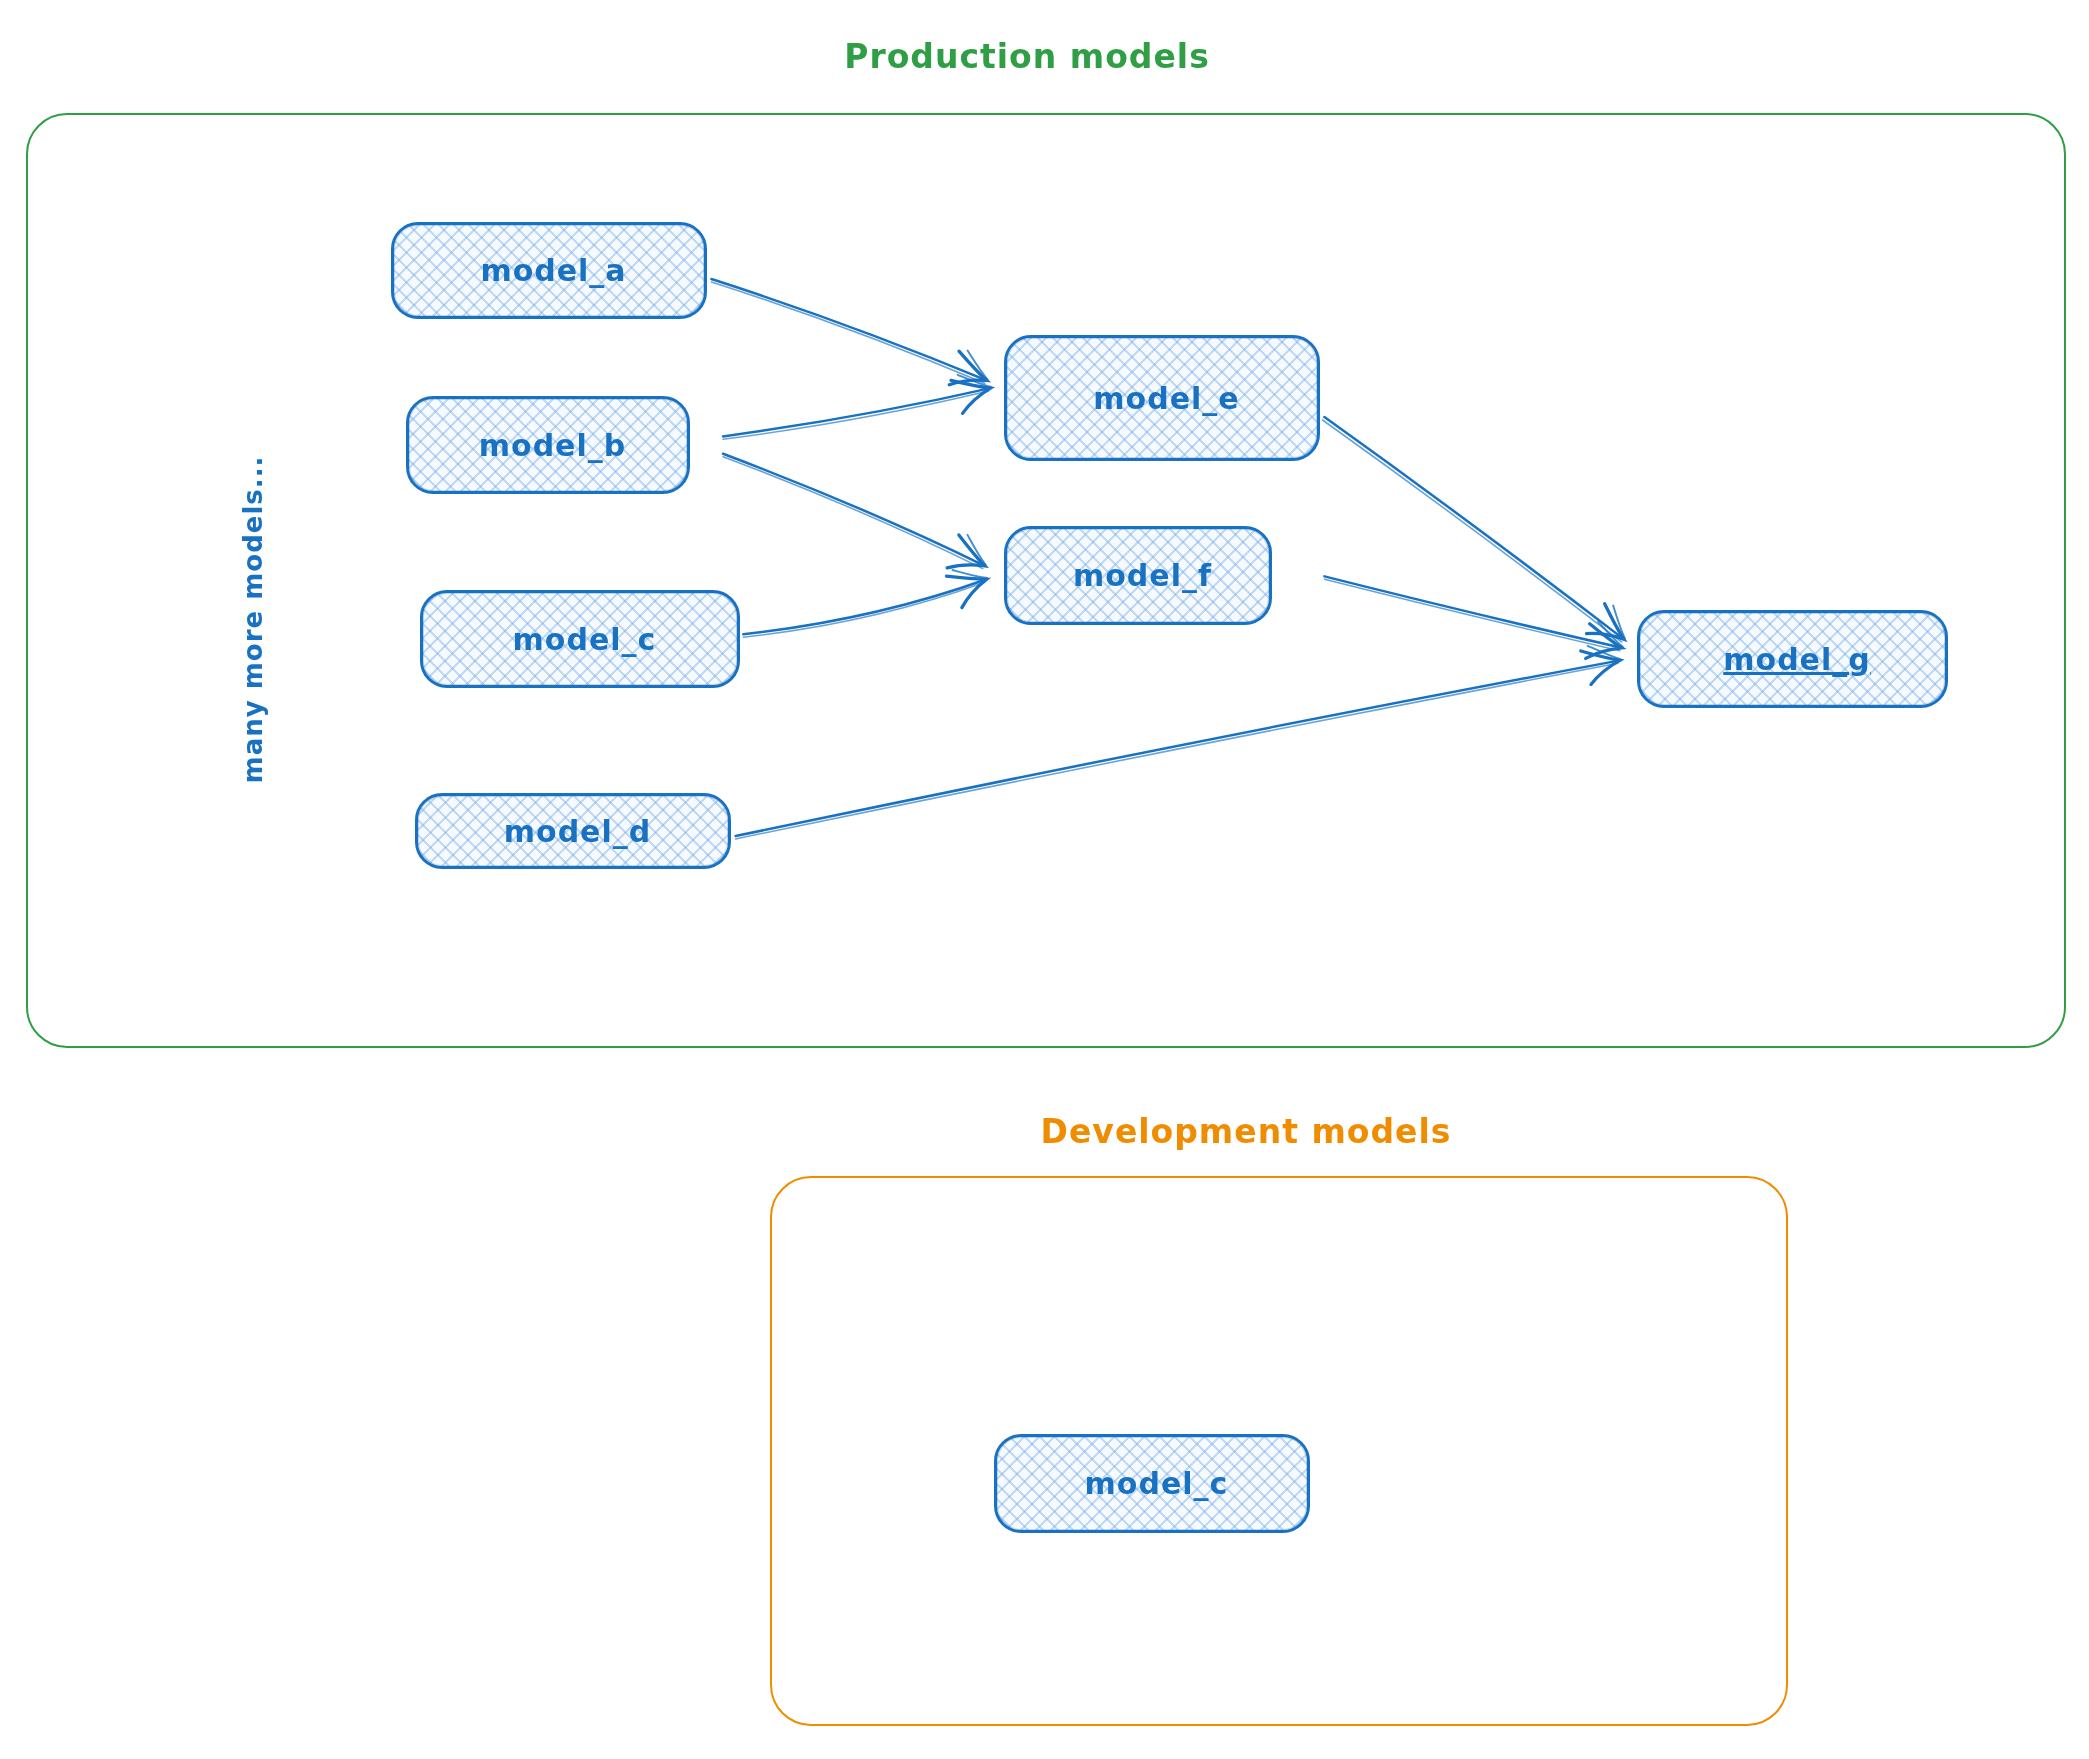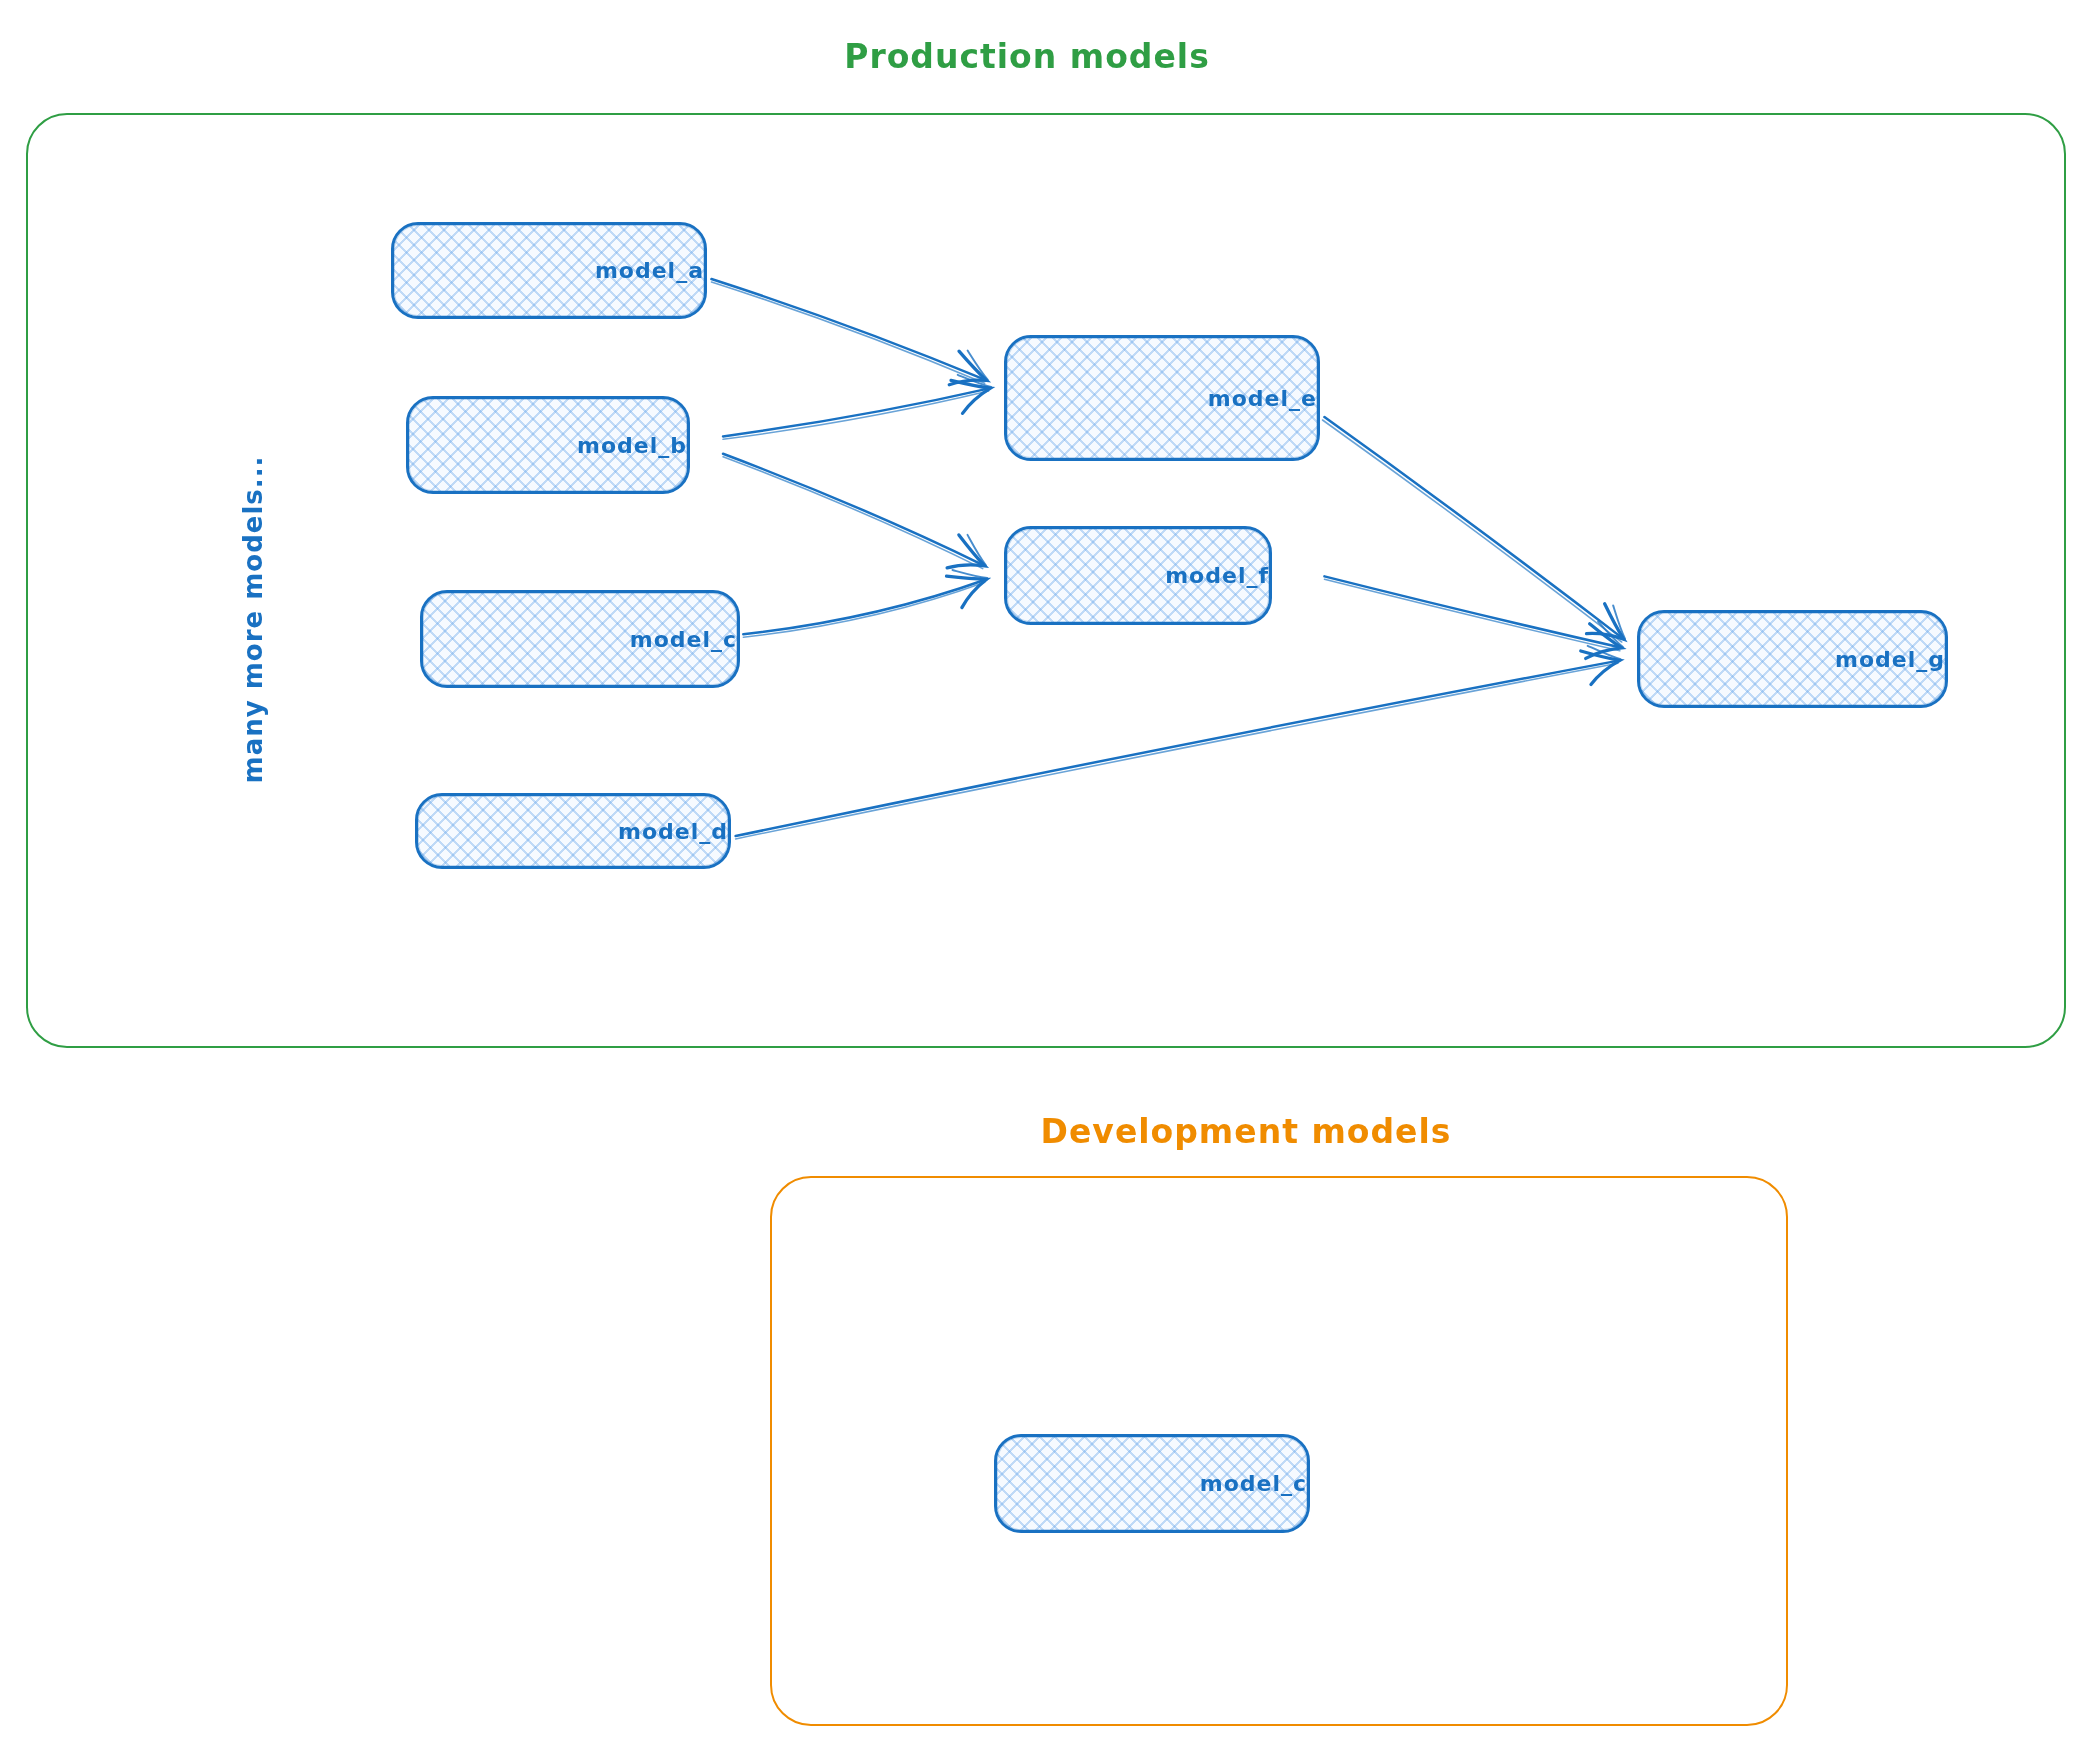--- a/index.html
+++ b/index.html
@@ -26,37 +26,37 @@
     left:770px;top:1176px;width:1018px;height:550px;border-color:var(--development-accent);
   }
   .group-title{
     position:absolute;font-size:33px;font-weight:600;letter-spacing:1px;white-space:nowrap;
     transform:translateX(-50%);
     margin-left:20px;
   }
   .group-title.production{left:1007px;top:37px;color:var(--production-accent);}
   .group-title.development{left:1226px;top:1112px;color:var(--development-accent);}
   .node{
-    position:absolute;display:flex;align-items:center;justify-content:flex-end;
+    position:absolute;display:flex;align-items:center;justify-content:center;
     border:3.4px solid var(--node-stroke);border-radius:27px;
-    color:var(--node-text);font-size:22px;font-weight:600;letter-spacing:1px;
+    color:var(--node-text);font-size:30px;font-weight:600;letter-spacing:1px;
     background:
       repeating-linear-gradient(45deg, rgba(110,170,235,.40) 0px, rgba(110,170,235,.40) 1.9px, transparent 1.9px, transparent 10.6px),
       repeating-linear-gradient(-45deg, rgba(110,170,235,.40) 0px, rgba(110,170,235,.40) 1.9px, transparent 1.9px, transparent 10.6px),
       #f6faff;
     box-shadow:inset 0 0 0 1px rgba(25,113,194,.25);
     padding-left:9px;
   }
   .node-a{left:391px;top:222px;width:316px;height:97px;}
   .node-b{left:406px;top:396px;width:284px;height:98px;}
   .node-c{left:420px;top:590px;width:320px;height:98px;}
   .node-d{left:415px;top:793px;width:316px;height:76px;}
   .node-e{left:1004px;top:335px;width:316px;height:126px;}
   .node-f{left:1004px;top:526px;width:268px;height:99px;}
-  .node-g{left:1637px;top:610px;width:311px;height:98px;}
+  .node-g{left:1637px;top:610px;width:311px;height:98px;text-decoration:underline;}
   .node-c-dev{left:994px;top:1434px;width:316px;height:99px;}
   .side-note{
     position:absolute;left:98px;top:599px;width:309px;height:41px;
     display:flex;align-items:center;justify-content:center;
     color:var(--node-text);font-size:26px;font-weight:600;letter-spacing:1px;white-space:nowrap;
     transform:rotate(-90deg);
   }
   svg.edges{position:absolute;left:0;top:0;width:2089px;height:1759px;pointer-events:none;}
   svg.edges path{pointer-events:stroke;}
   .edge{fill:none;stroke:var(--node-stroke);stroke-width:2.6px;stroke-linecap:round;}

